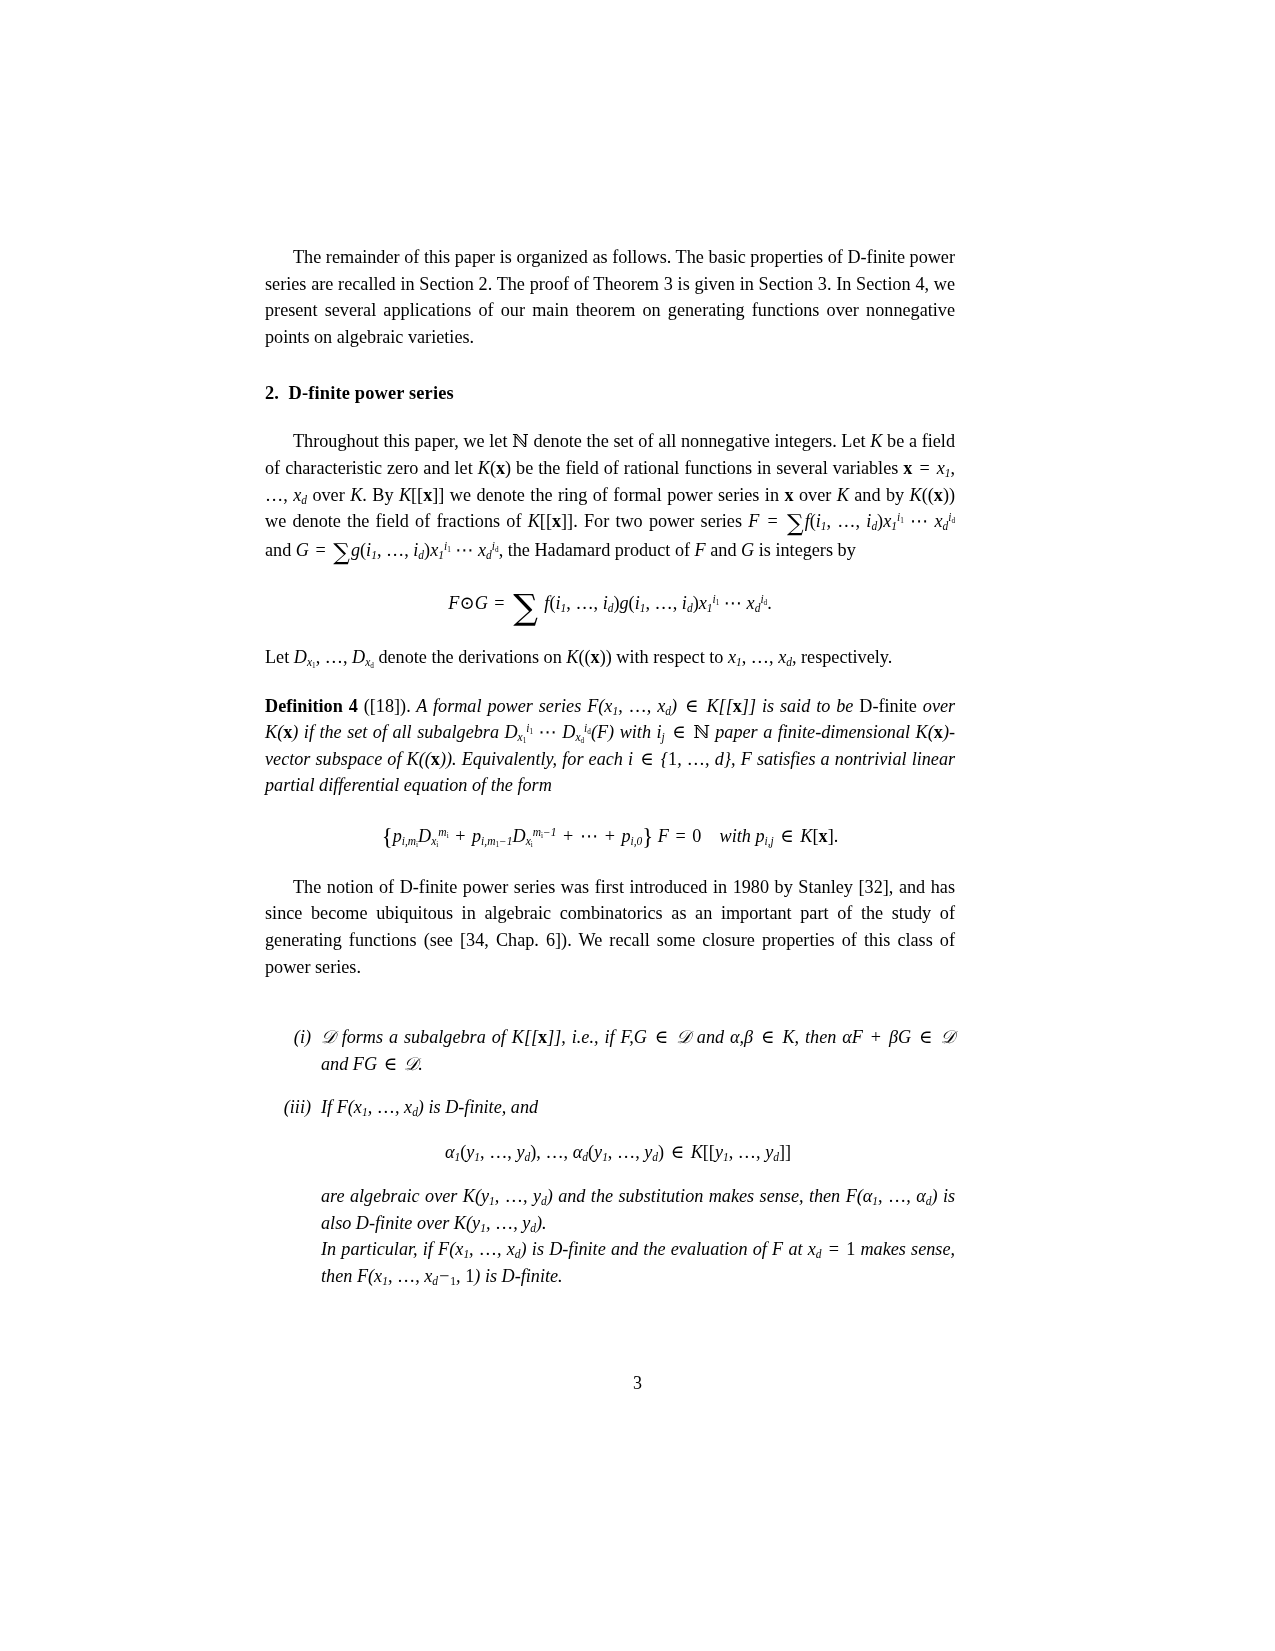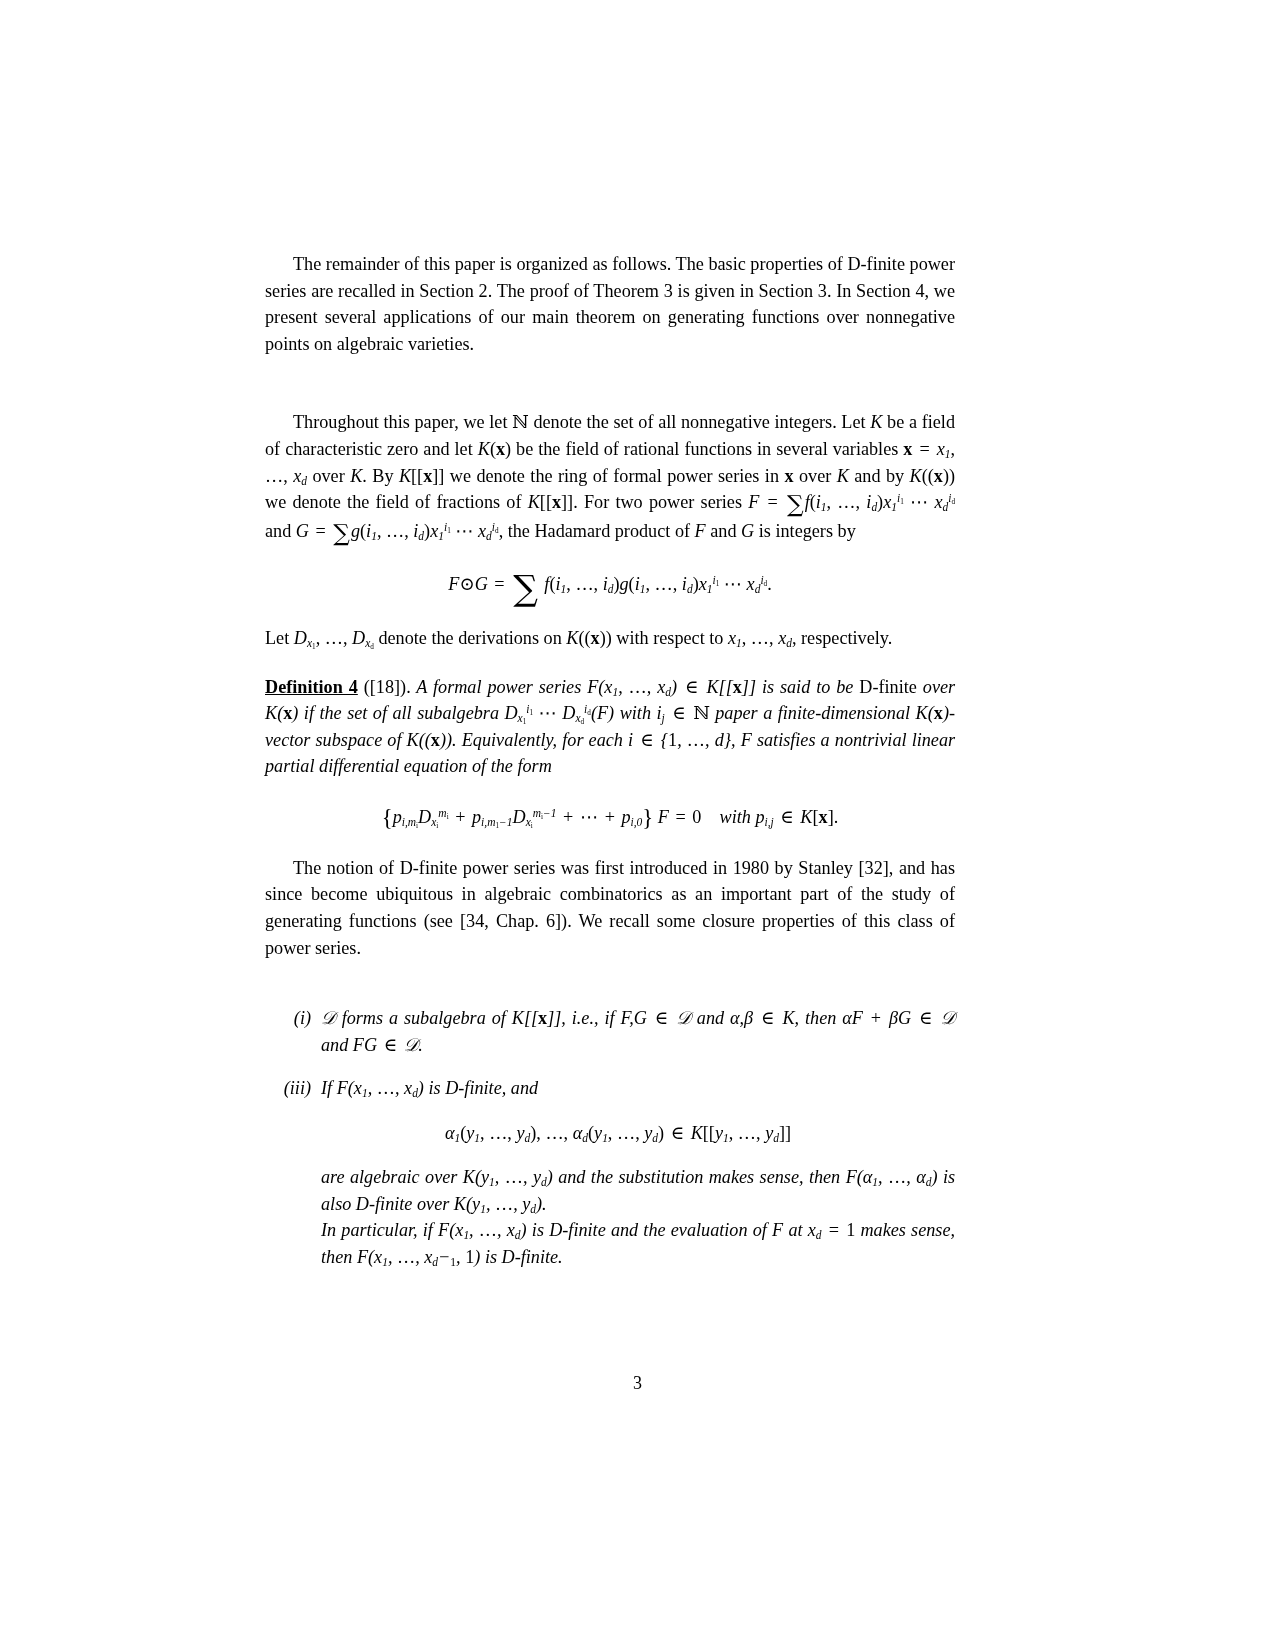--- a/index.html
+++ b/index.html
@@ -11,21 +11,21 @@
     width: 1275px;
     height: 1651px;
     position: relative;
     font-family: "Liberation Serif", "DejaVu Serif", serif;
     color: #000000;
     overflow: hidden;
   }
   .page {
     position: absolute;
     left: 265px;
-    top: 251px;
+    top: 244px;
     width: 690px;
   }
   .para {
     font-size: 18.2px;
     line-height: 26.6px;
     text-align: justify;
     text-justify: inter-word;
     margin: 0 0 0 0;
     hyphens: none;
   }
@@ -89,21 +89,20 @@
   .thm {
     font-size: 18.2px;
     line-height: 26.6px;
     text-align: justify;
     font-style: italic;
     margin: 0;
   }
   .thm .head {
     font-style: normal;
     font-weight: bold;
-    text-decoration: underline;
   }
   .thm .ref {
     font-style: normal;
     font-weight: normal;
   }
   .upr { font-style: normal; }
 
   ol.props {
     list-style: none;
     margin: 0;
@@ -148,20 +147,21 @@
 </style>
 </head>
 <body>
 
 <div class="page">
 
   <p class="para indent">The remainder of this paper is organized as follows. The basic properties of D-finite power series are recalled in Section 2. The proof of Theorem 3 is given in Section 3. In Section 4, we present several applications of our main theorem on generating functions over nonnegative points on algebraic varieties.</p>
 
   <div class="gap-lg"></div>
 
+  <h2 class="section"><span>2.</span>&nbsp;&nbsp;<span>D-finite power series</span></h2>
 
   <div class="gap-md"></div>
 
   <p class="para indent">
     <span>Throughout this paper, we let</span>
     <span class="bb">ℕ</span>
     <span>denote the set of all nonnegative integers. Let</span>
     <span class="m">K</span>
     <span>be a field of characteristic zero and let</span>
     <span class="m">K</span>(<span class="bf">x</span>)

